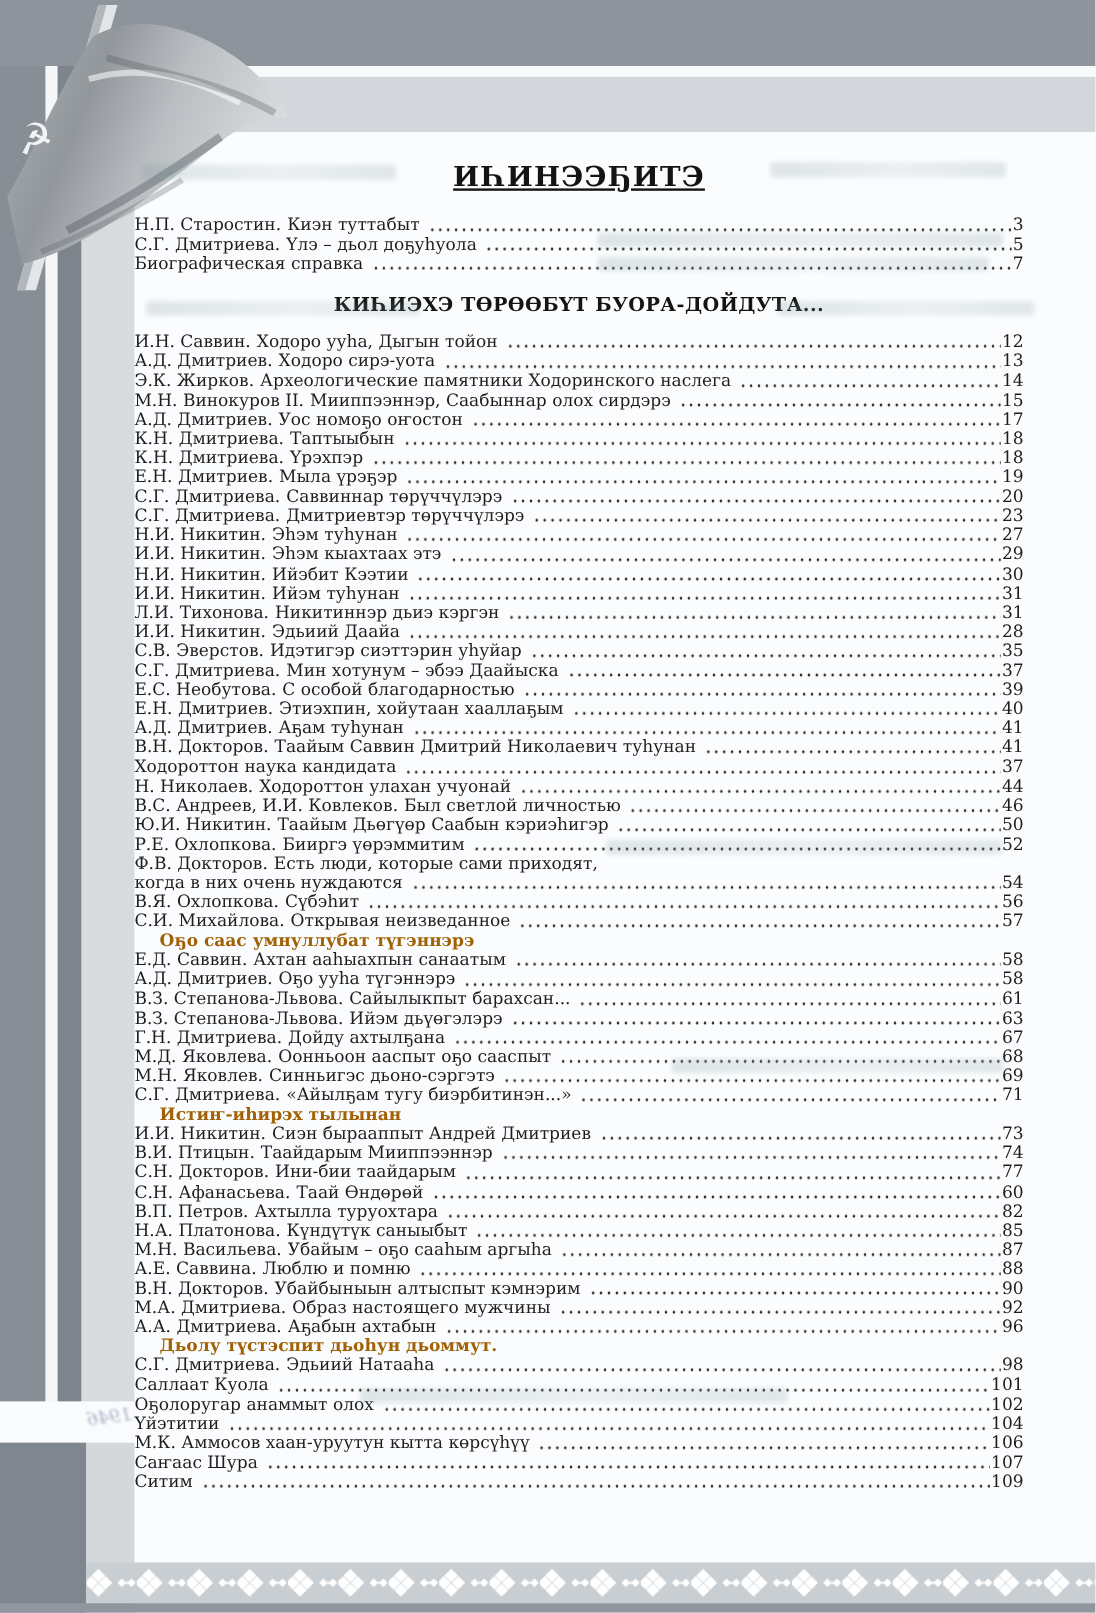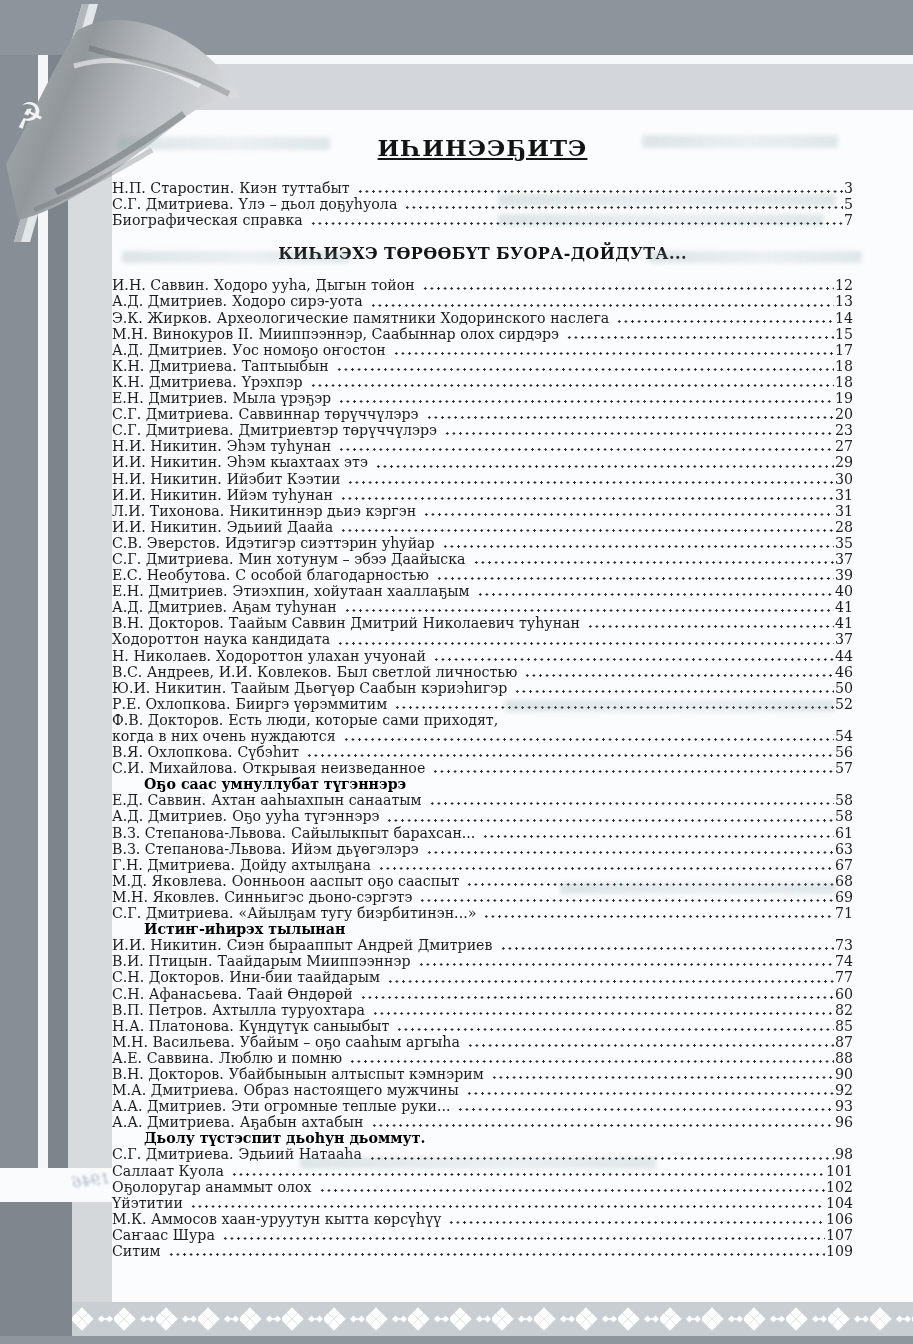--- a/index.html
+++ b/index.html
@@ -47,21 +47,21 @@
   .rtitle{white-space:pre;}
   .leader{
     flex:1 1 auto;align-self:flex-end;height:3px;margin:0 1px 3px 7px;min-width:12px;
     background:radial-gradient(circle,#2b2b2b 1.02px,rgba(0,0,0,0) 1.35px) 0 0/6.6px 3px repeat-x;
   }
   .pg{white-space:pre;}
   .sec-heading{
     text-align:center;font-weight:bold;font-size:16px;height:16.1px;
     margin:16px 0 17px 0;color:#141414;letter-spacing:.4px;
   }
-  .sub-heading{font-weight:bold;padding-left:32px;height:16.1px;color:#000000;}
+  .sub-heading{font-weight:bold;padding-left:21px;height:16.1px;color:#a16207;}
 </style>
 </head>
 <body>
 
 <div class="abs" id="band-top-white"></div>
 <div class="abs" id="band-top-light"></div>
 <div class="abs" id="left-band-1"></div>
 <div class="abs" id="left-band-2"></div>
 <div class="abs" id="left-band-3"></div>
 <div class="abs" id="left-band-4"></div>
@@ -412,26 +412,20 @@
         <span class="leader"></span>
         <span class="pg">90</span>
       </div>
       <div class="row">
         <span class="author">М.А. Дмитриева.</span>
         <span class="rtitle">Образ настоящего мужчины</span>
         <span class="leader"></span>
         <span class="pg">92</span>
       </div>
       <div class="row">
-        <span class="author">А.А. Дмитриев.</span>
-        <span class="rtitle">Эти огромные теплые руки...</span>
-        <span class="leader"></span>
-        <span class="pg">93</span>
-      </div>
-      <div class="row">
         <span class="author">А.А. Дмитриева.</span>
         <span class="rtitle">Аҕабын ахтабын</span>
         <span class="leader"></span>
         <span class="pg">96</span>
       </div>
       <div class="sub-heading">Дьолу түстэспит дьоһун дьоммут.</div>
       <div class="row">
         <span class="author">С.Г. Дмитриева.</span>
         <span class="rtitle">Эдьиий Натааһа</span>
         <span class="leader"></span>

